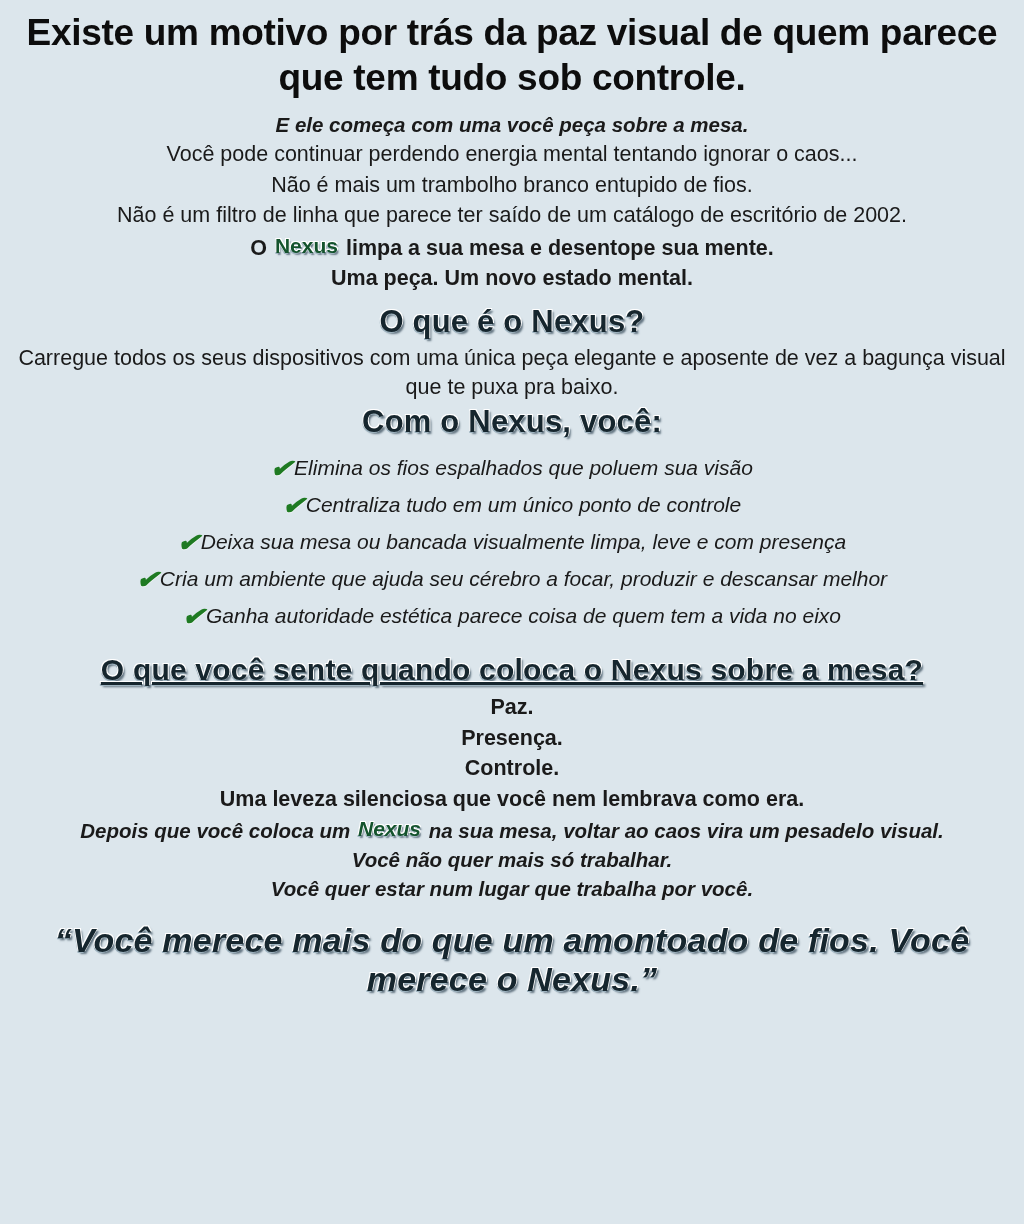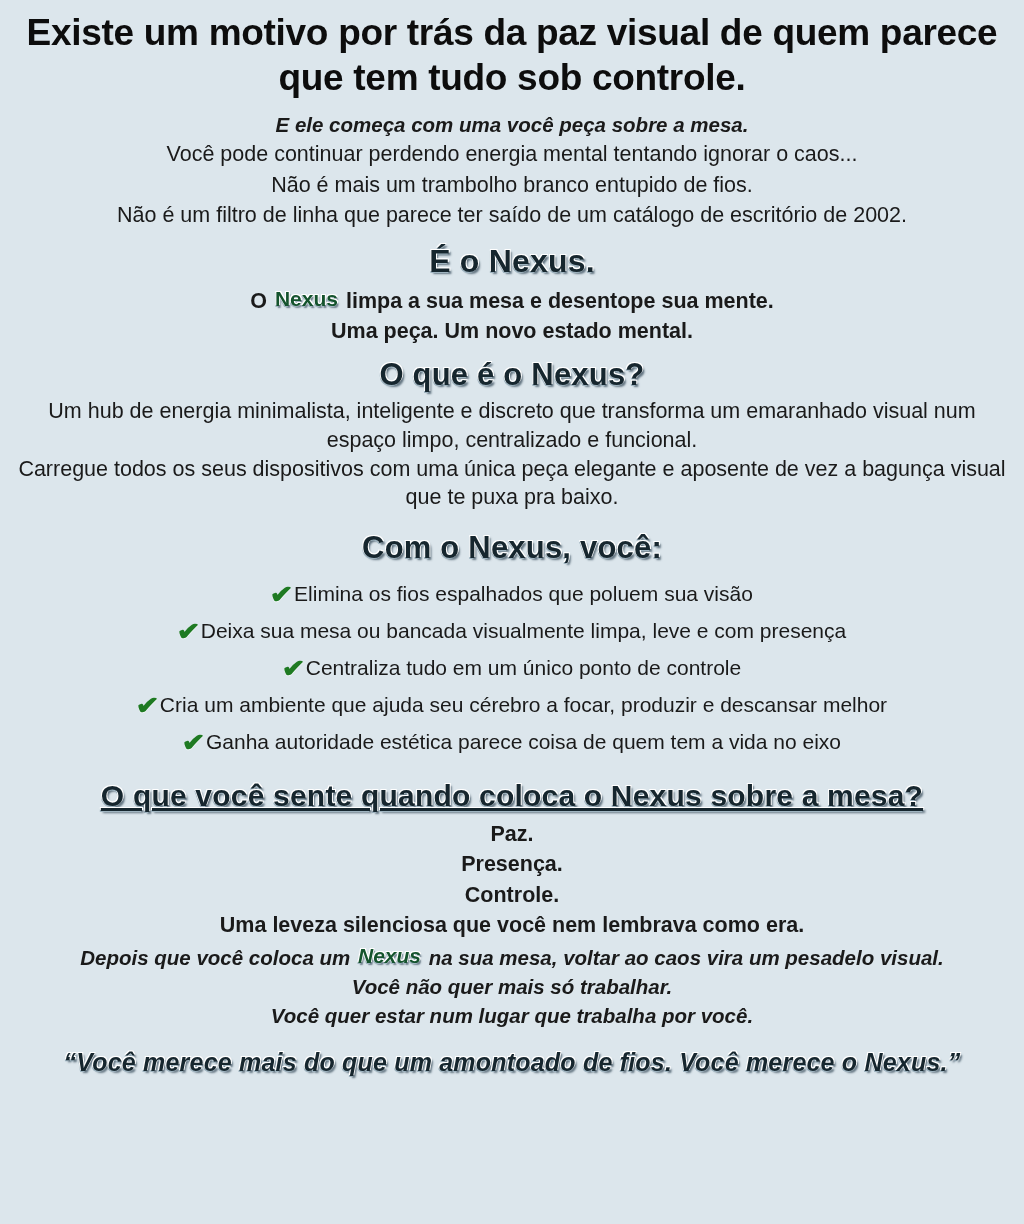--- a/index.html
+++ b/index.html
@@ -64,30 +64,30 @@
   .h-nexus {
     font-size: 32px;
     margin: 12px 0 4px 0;
   }
   .h-what {
     font-size: 31px;
     margin: 10px 0 4px 0;
   }
   .h-com {
     font-size: 31px;
-    margin: 18px 0 6px 0;
+    margin: 2px 0 6px 0;
   }
   .h-sente {
     font-size: 30px;
     line-height: 1.25;
     margin: 16px 0 4px 0;
     text-decoration: underline;
   }
   .quote-final {
-    font-size: 25px;
+    font-size: 34px;
     font-style: italic;
     margin: 18px 0 6px 0;
   }
 
   
   .nexus-inline {
     font-weight: bold;
     font-size: 21px;
     color: #14532d;
     text-shadow:
@@ -100,20 +100,21 @@
   }
 
   
   .bullets {
     margin: 10px 0 6px 0;
     padding: 0;
     list-style: none;
   }
   .bullets li {
     font-size: 21px;
+    font-style: italic;
     line-height: 1.48;
     color: #1a1a1a;
     display: block;
     text-align: center;
   }
   .check {
     color: #1e7a22;
     font-size: 25px;
     font-weight: bold;
     display: inline-block;
@@ -132,46 +133,44 @@
   <h1 class="headline center">Existe um motivo por trás da paz visual de quem parece que tem tudo sob controle.</h1>
 
   <div class="center">
     <p class="line bi">E ele começa com uma você peça sobre a mesa.</p>
     <p class="line">Você pode continuar perdendo energia mental tentando ignorar o caos...</p>
     <p class="line">Não é mais um trambolho branco entupido de fios.</p>
     <p class="line">Não é um filtro de linha que parece ter saído de um catálogo de escritório de 2002.</p>
   </div>
 
   <div class="center">
-    <div class="emboss h-nexus">É o Nexus.</div>
     <p class="line b">
       <span>O</span>
       <span class="nexus-inline">Nexus</span>
       <span>limpa a sua mesa e desentope sua mente.</span>
     </p>
     <p class="line b">Uma peça. Um novo estado mental.</p>
   </div>
 
   <div class="center">
     <div class="emboss h-what">O que é o Nexus?</div>
-    <p class="line tight">Um hub de energia minimalista, inteligente e discreto que transforma um emaranhado visual num espaço limpo, centralizado e funcional.</p>
     <p class="line tight">Carregue todos os seus dispositivos com uma única peça elegante e aposente de vez a bagunça visual que te puxa pra baixo.</p>
   </div>
 
   <div class="center">
     <div class="emboss h-com">Com o Nexus, você:</div>
     <ul class="bullets">
       <li>
         <span class="check">✔</span><span>Elimina os fios espalhados que poluem sua visão</span>
       </li>
       <li>
-        <span class="check">✔</span><span>Deixa sua mesa ou bancada visualmente limpa, leve e com presença</span>
+        <span class="check">✔</span><span>Centraliza tudo em um único ponto de controle</span>
       </li>
       <li>
-        <span class="check">✔</span><span>Centraliza tudo em um único ponto de controle</span>
+        <span class="check">✔</span><span>Deixa sua mesa ou bancada visualmente limpa, leve e com presença</span>
       </li>
       <li>
         <span class="check">✔</span><span>Cria um ambiente que ajuda seu cérebro a focar, produzir e descansar melhor</span>
       </li>
       <li>
         <span class="check">✔</span><span>Ganha autoridade estética parece coisa de quem tem a vida no eixo</span>
       </li>
     </ul>
   </div>
 

